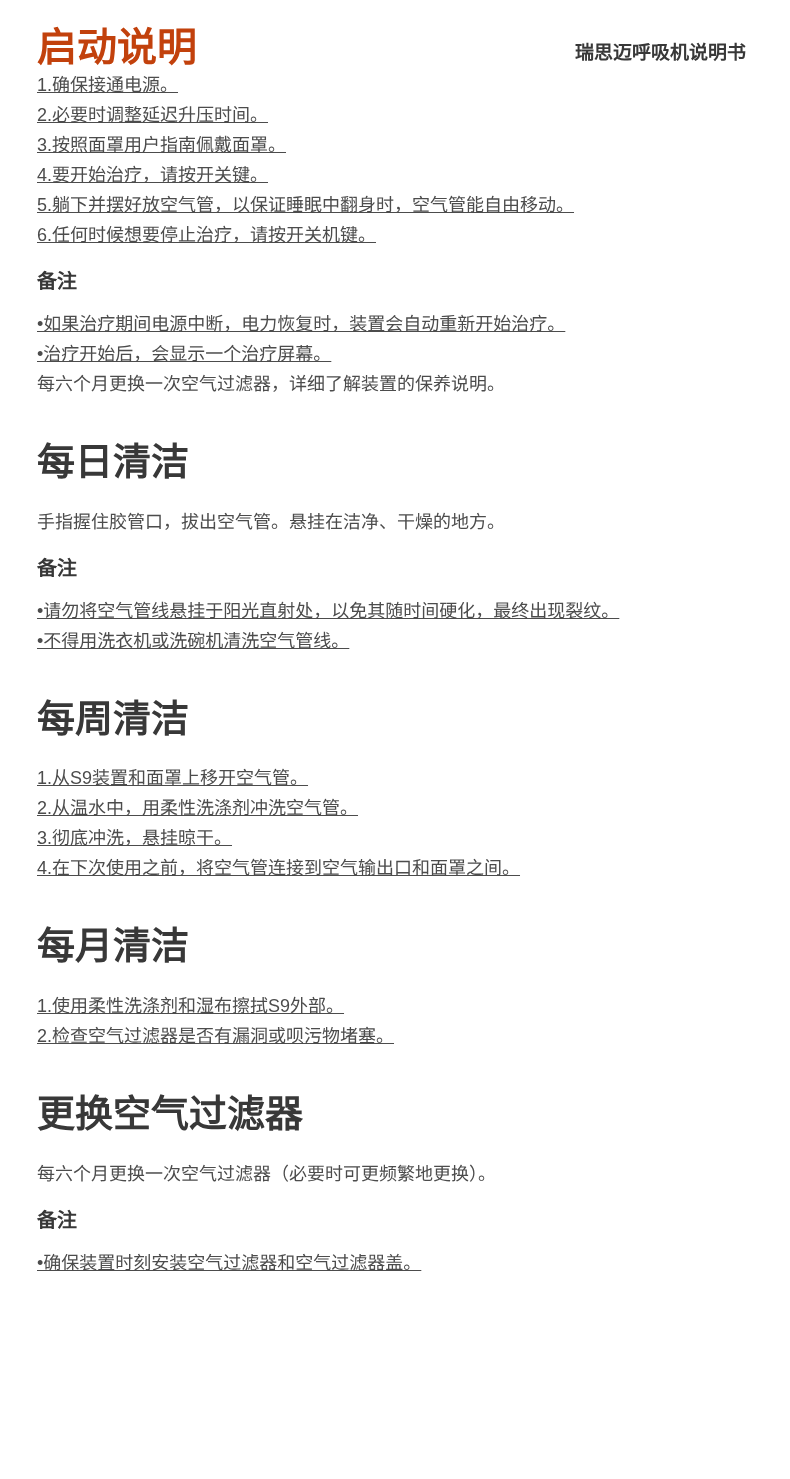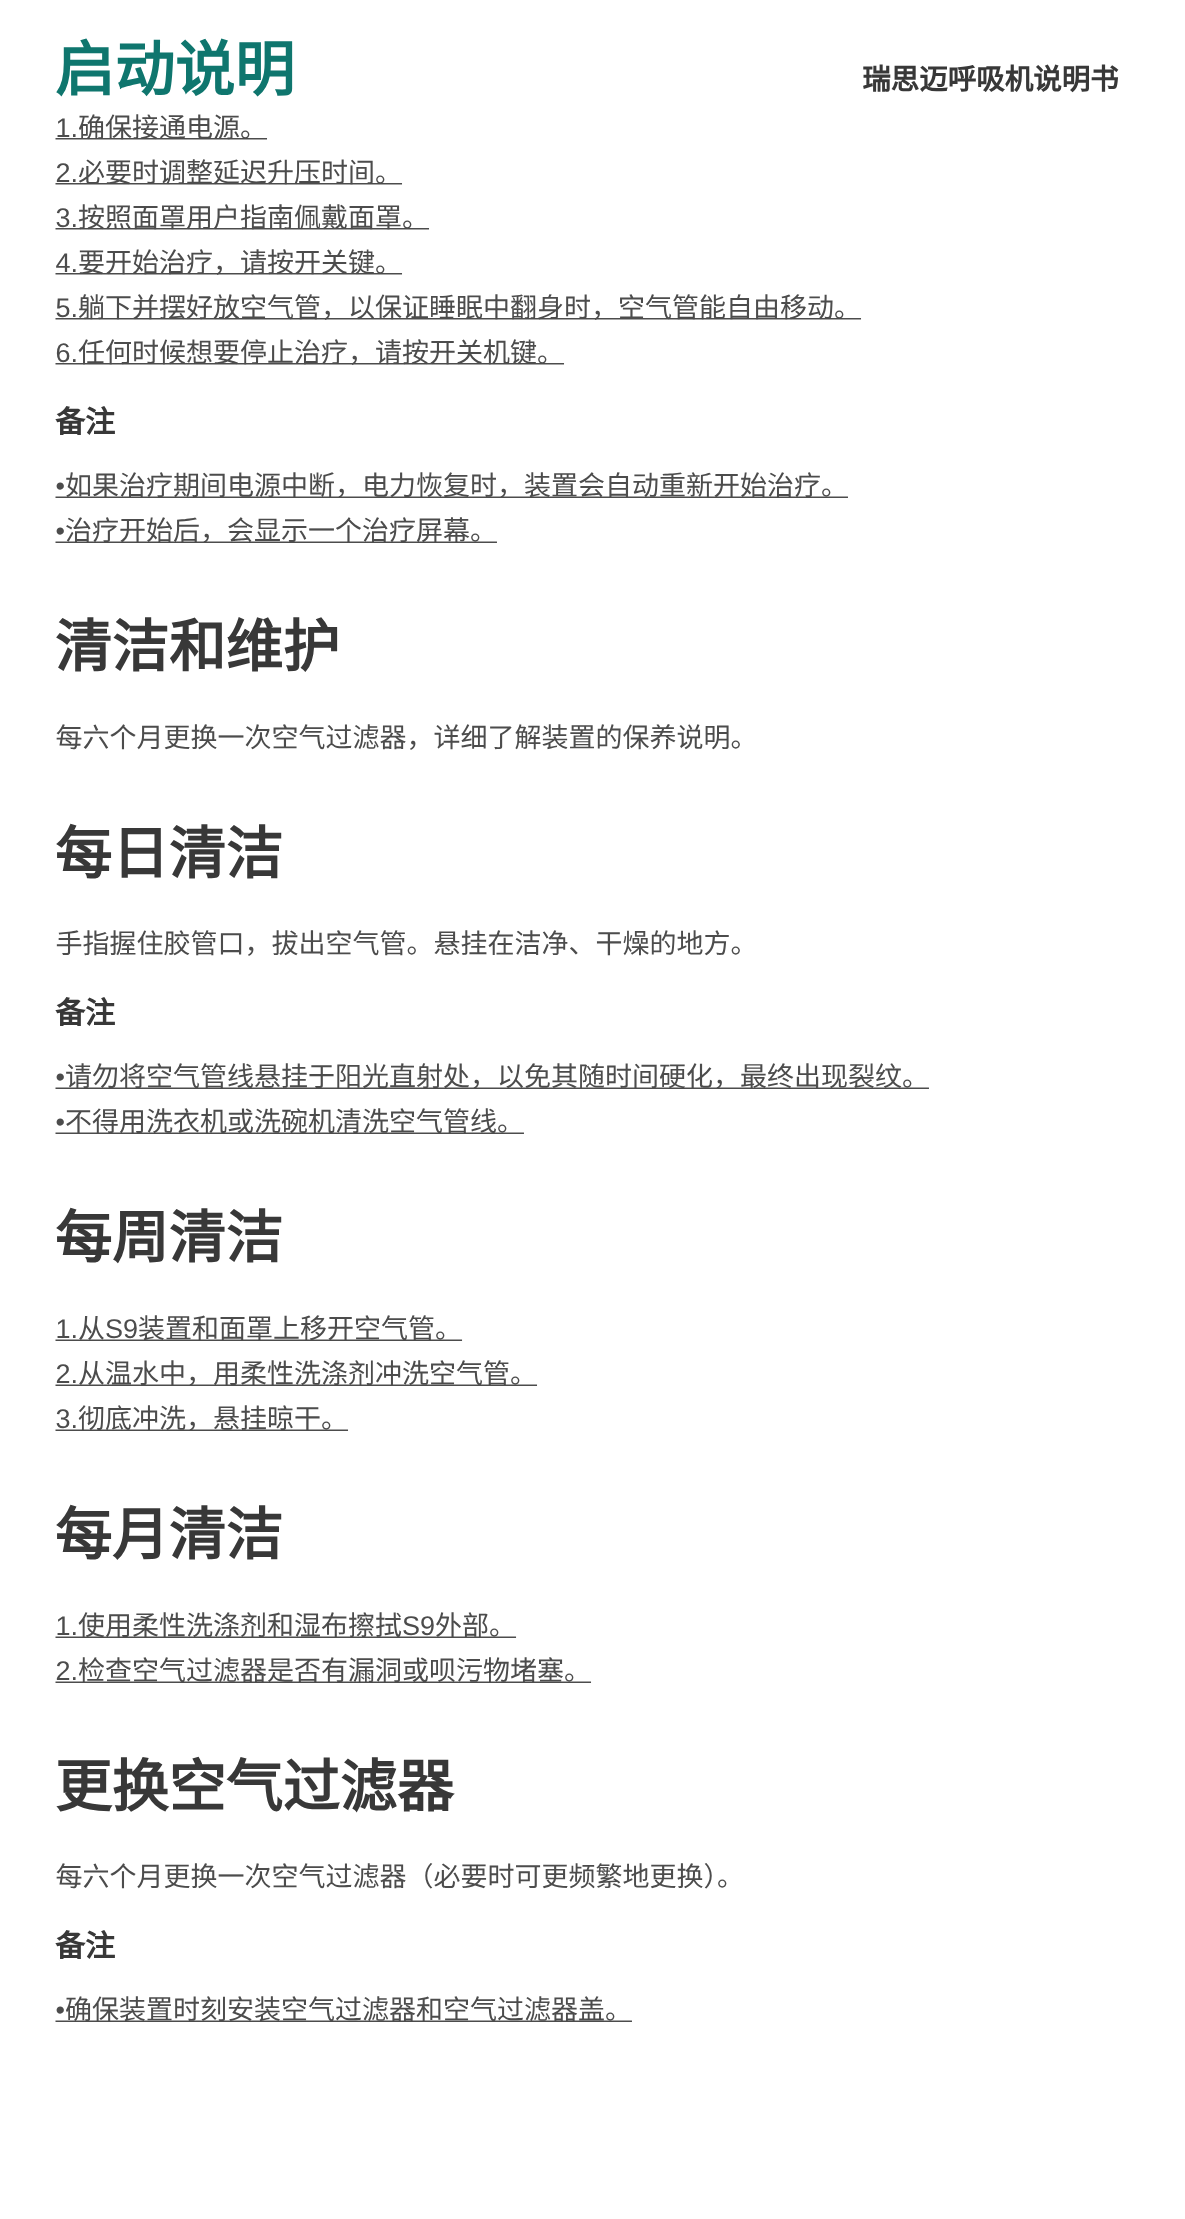--- a/index.html
+++ b/index.html
@@ -24,21 +24,21 @@
   }
   .header-row {
     display: flex;
     justify-content: space-between;
     align-items: flex-start;
   }
   .h1 {
     font-size: 40px;
     line-height: 1.15;
     font-weight: 700;
-    color: #0f766e;
+    color: #c2410c;
     margin: 0;
     letter-spacing: 0px;
   }
   .doc-title {
     font-size: 19px;
     font-weight: 700;
     color: #383838;
     margin-top: 13px;
     white-space: nowrap;
   }
@@ -92,37 +92,37 @@
     <div class="line">5.躺下并摆好放空气管，以保证睡眠中翻身时，空气管能自由移动。</div>
     <div class="line">6.任何时候想要停止治疗，请按开关机键。</div>
   </div>
 
   <div class="note-heading">备注</div>
   <div class="notes">
     <div class="line">•如果治疗期间电源中断，电力恢复时，装置会自动重新开始治疗。</div>
     <div class="line">•治疗开始后，会显示一个治疗屏幕。</div>
   </div>
 
-  <h2 class="section-heading">清洁和维护</h2>
   <p class="para">每六个月更换一次空气过滤器，详细了解装置的保养说明。</p>
 
   <h2 class="section-heading">每日清洁</h2>
   <p class="para">手指握住胶管口，拔出空气管。悬挂在洁净、干燥的地方。</p>
 
   <div class="note-heading">备注</div>
   <div class="notes">
     <div class="line">•请勿将空气管线悬挂于阳光直射处，以免其随时间硬化，最终出现裂纹。</div>
     <div class="line">•不得用洗衣机或洗碗机清洗空气管线。</div>
   </div>
 
   <h2 class="section-heading">每周清洁</h2>
   <div class="steps">
     <div class="line">1.从S9装置和面罩上移开空气管。</div>
     <div class="line">2.从温水中，用柔性洗涤剂冲洗空气管。</div>
     <div class="line">3.彻底冲洗，悬挂晾干。</div>
+    <div class="line">4.在下次使用之前，将空气管连接到空气输出口和面罩之间。</div>
   </div>
 
   <h2 class="section-heading">每月清洁</h2>
   <div class="steps">
     <div class="line">1.使用柔性洗涤剂和湿布擦拭S9外部。</div>
     <div class="line">2.检查空气过滤器是否有漏洞或呗污物堵塞。</div>
   </div>
 
   <h2 class="section-heading">更换空气过滤器</h2>
   <p class="para">每六个月更换一次空气过滤器（必要时可更频繁地更换）。</p>

